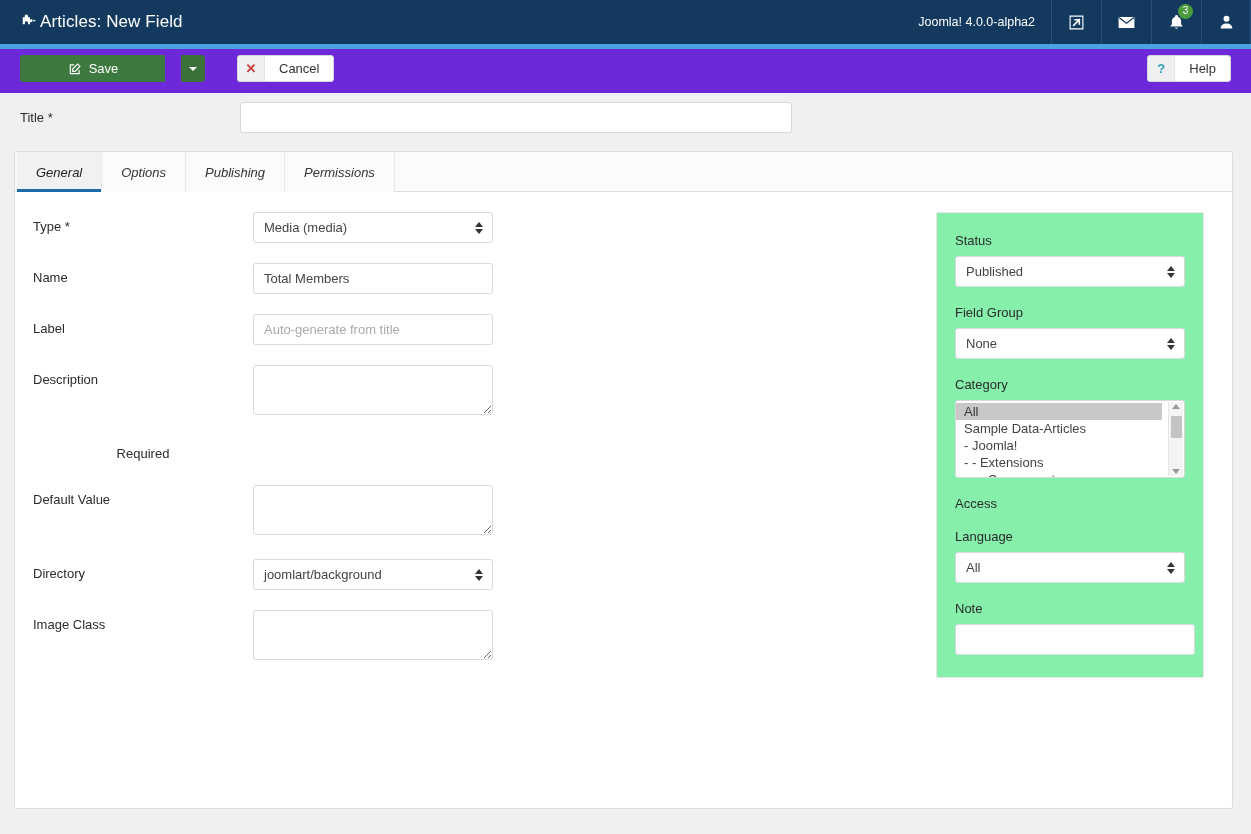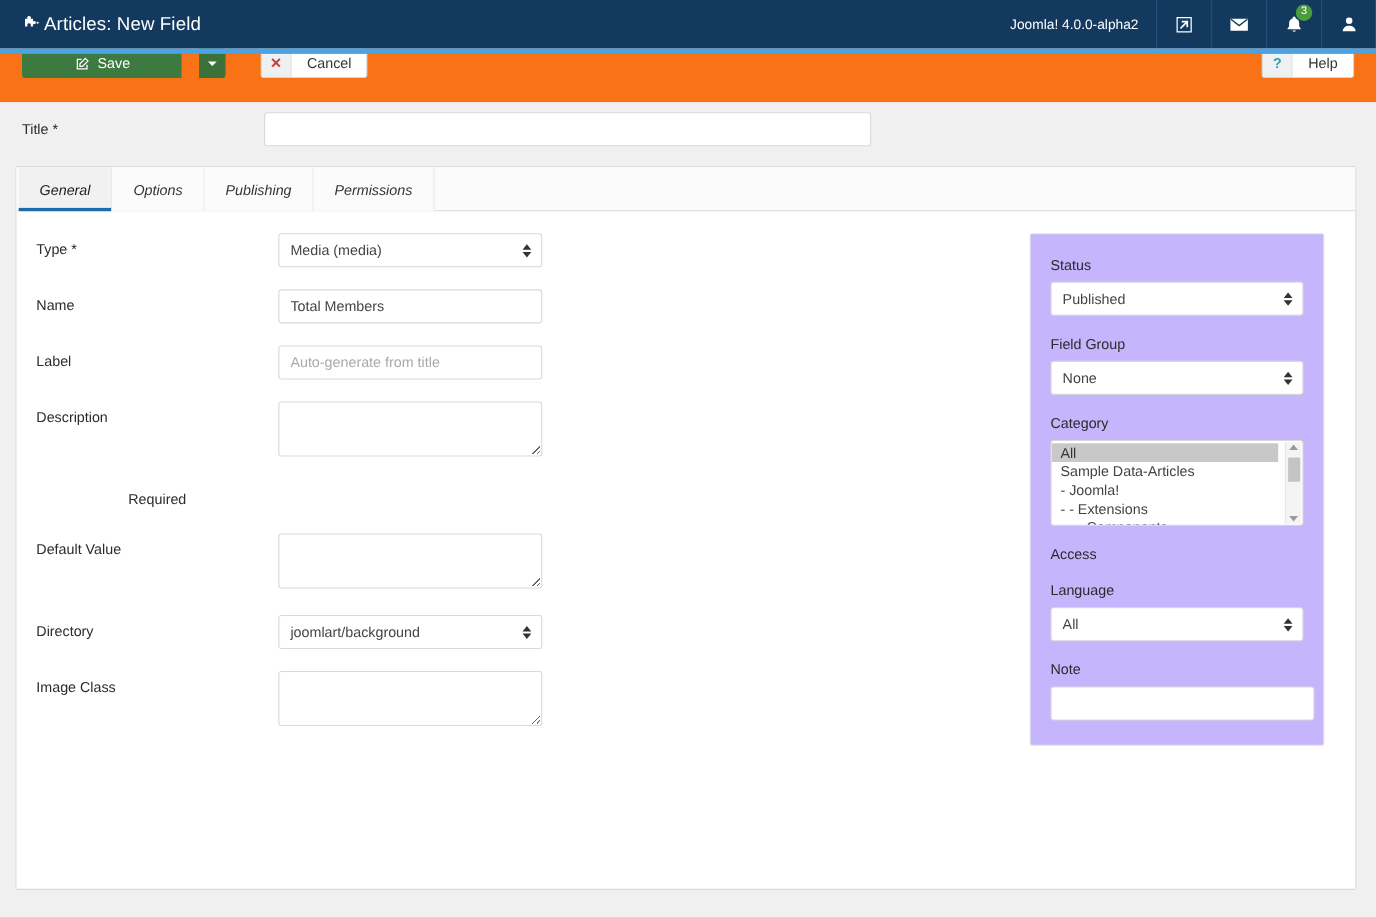--- a/index.html
+++ b/index.html
@@ -72,22 +72,23 @@
     height: 15px;
     border-radius: 8px;
     text-align: center;
     padding: 0 3px;
   }
 
   
   .toolbar {
     height: 49px;
     display: flex;
+    align-items: center;
     padding: 0 20px;
-    background: #f97316;
+    background: #6d28d9;
     gap: 16px;
   }
   .btn-save {
     display: flex; align-items: center; justify-content: center;
     background: #3d7a3f;
     color: #fff;
     height: 27px;
     width: 145px;
     border: 1px solid #3d7a3f;
     border-right: none;
@@ -335,21 +336,21 @@
     margin-left: 18px;
     color: #b0b0b0;
     font-size: 13px;
   }
 
   
   .form-right {
     width: 268px;
     margin-left: auto;
     margin-right: 28px;
-    background: #c4b5fd;
+    background: #86efac;
     border: 1px solid #e4e4e4;
     border-radius: 2px;
     padding: 20px 18px 22px 18px;
     align-self: flex-start;
   }
   .side-label {
     font-size: 13px;
     color: #2b2b2b;
     margin-bottom: 8px;
   }

